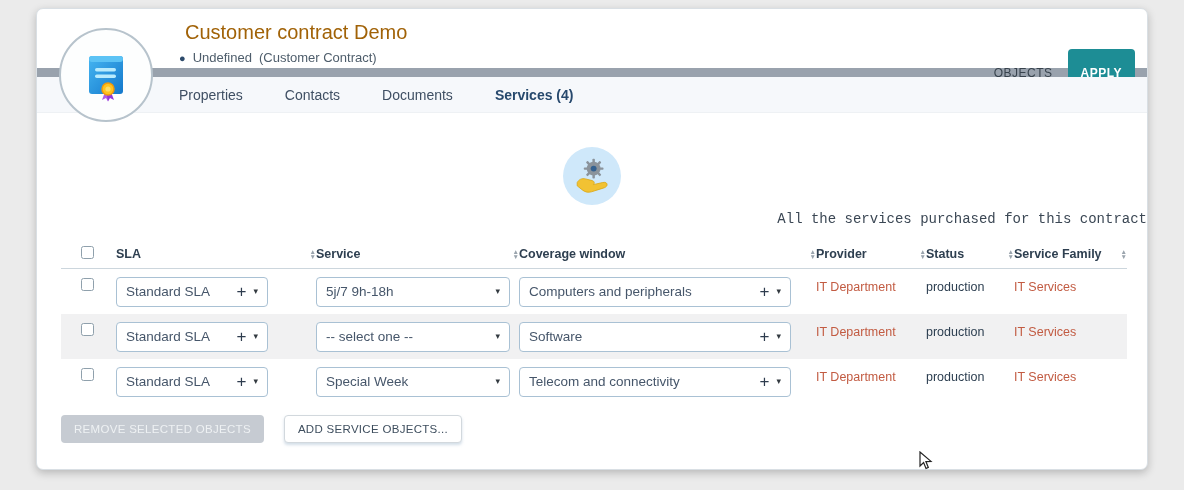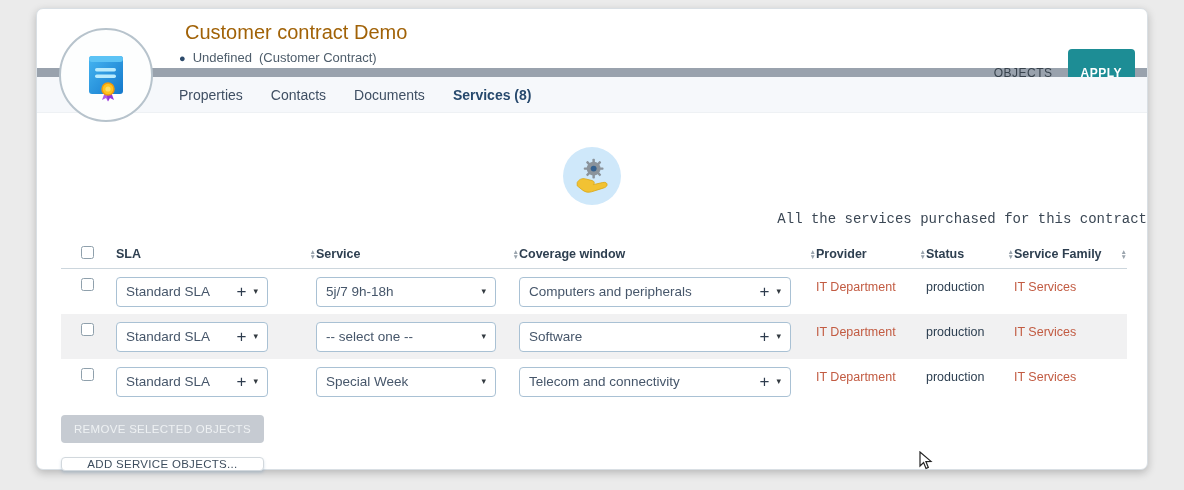--- a/index.html
+++ b/index.html
@@ -28,21 +28,21 @@
   .subtitle .dot { color:#2d4a6b; font-size:11px; }
   .header-actions { position:absolute; right:12px; top:40px; display:flex; align-items:center; gap:15px; }
   .cancel-btn { font-size:12px; letter-spacing:.5px; color:#38434d; background:none; border:none; cursor:pointer; font-family:inherit; }
   .apply-btn {
     font-size:12px; font-weight:bold; letter-spacing:.5px; color:#ffffff;
     border:none; border-radius:4px; padding:17px 13px; cursor:pointer; font-family:inherit;
   }
   
   .tab-bar {
     position:absolute; left:0; top:68px; width:100%; height:36px;
-    background:#f6f8fb; display:flex; align-items:center; gap:28px; padding-left:142px;
+    background:#f6f8fb; display:flex; align-items:center; gap:42px; padding-left:142px;
     border-bottom:1px solid #eef1f4;
   }
   .tab { font-size:14px; color:#3f4f63; cursor:pointer; }
   .tab.active { font-weight:bold; color:#27496d; }
   
   .service-icon-circle {
     position:absolute; left:50%; top:138px; transform:translateX(-50%);
     width:58px; height:58px; border-radius:50%; background:#cfe8fa;
     display:flex; align-items:center; justify-content:center;
   }
@@ -64,29 +64,29 @@
   input[type=checkbox] {
     appearance:none; -webkit-appearance:none; width:13px; height:13px;
     border:1px solid #8fa0ac; border-radius:2.5px; background:#fff; cursor:pointer;
   }
   .combo {
     height:30px; background:#fff; border:1px solid #a9c1d4; border-radius:4px;
     display:flex; align-items:center; justify-content:space-between;
     padding:0 9px; font-size:13.5px; color:#46566a; cursor:pointer;
   }
   .combo-sla { width:152px; }
-  .combo-cov { width:180px; }
+  .combo-cov { width:194px; }
   .combo-svc { width:272px; }
   .combo-ctrl { display:flex; align-items:center; gap:7px; }
   .plus-glyph { font-size:17px; color:#2e3c4e; line-height:1; }
   .caret-glyph { font-size:9px; color:#333a40; line-height:1; }
   .cell-link { font-size:12.5px; color:#c25b42; align-self:start; padding-top:11px; cursor:pointer; }
   .cell-text { font-size:12.5px; color:#2c3e50; align-self:start; padding-top:11px; }
   
-  .table-actions { position:absolute; left:24px; top:406px; display:flex; gap:14px;flex-direction:column; }
+  .table-actions { position:absolute; left:24px; top:406px; display:flex; gap:20px; }
   .remove-btn {
     background:#c6cbd2; color:#eef1f3; border:none; border-radius:4px;
     padding:8px 13px; font-size:11.5px; letter-spacing:.3px; font-family:inherit; cursor:pointer;
   }
   .add-btn {
     background:#ffffff; color:#3e4e5e; border:1px solid #d2d8dd; border-radius:4px;
     padding:0 13px; font-size:11.5px; letter-spacing:.3px; font-family:inherit; cursor:pointer;
     box-shadow:0 2px 3px rgba(130,160,190,.35);
   }
   .mouse-cursor { position:absolute; left:919px; top:451px; z-index:50; }
@@ -126,21 +126,21 @@
 
   <div class="header-actions">
     <button class="cancel-btn">OBJECTS</button>
     <button class="apply-btn" id="apply-btn" style="background: rgb(29, 141, 149);">APPLY</button>
   </div>
 
   <div class="tab-bar">
     <span class="tab">Properties</span>
     <span class="tab">Contacts</span>
     <span class="tab">Documents</span>
-    <span class="tab active">Services (8)</span>
+    <span class="tab active">Services (4)</span>
   </div>
 
   <div class="service-icon-circle">
     <svg width="46" height="46" viewBox="0 0 56 56">
       <g fill="#8b939b">
         <rect x="28.5" y="7" width="3" height="6" rx="1" transform="rotate(0 30 19)"></rect>
         <rect x="28.5" y="7" width="3" height="6" rx="1" transform="rotate(45 30 19)"></rect>
         <rect x="28.5" y="7" width="3" height="6" rx="1" transform="rotate(90 30 19)"></rect>
         <rect x="28.5" y="7" width="3" height="6" rx="1" transform="rotate(135 30 19)"></rect>
         <rect x="28.5" y="7" width="3" height="6" rx="1" transform="rotate(180 30 19)"></rect>

